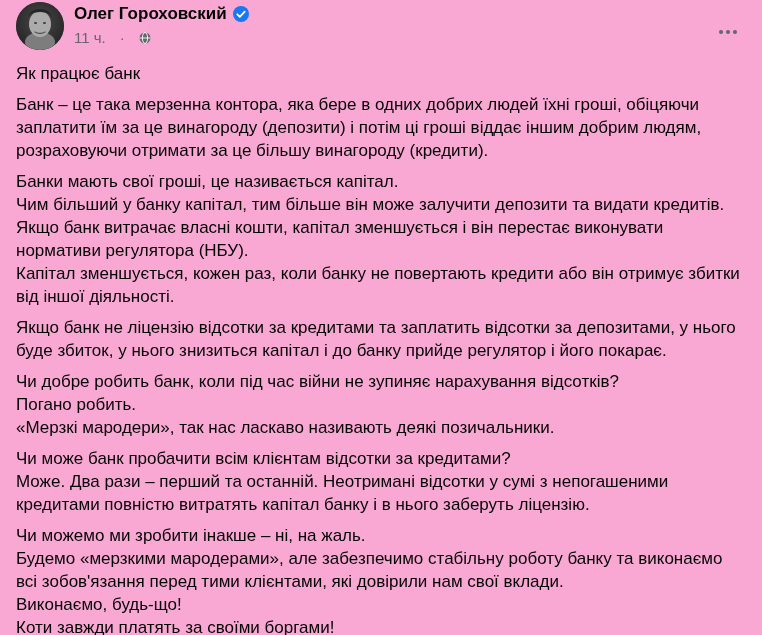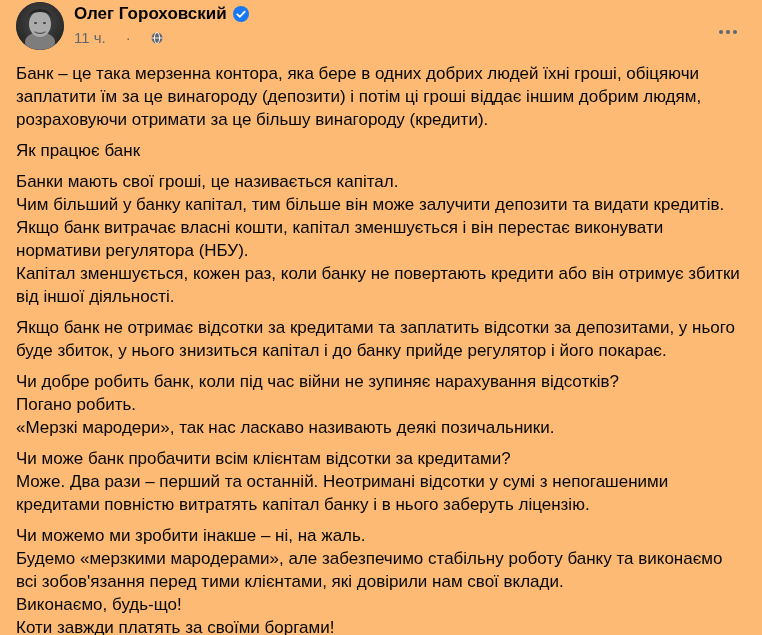--- a/index.html
+++ b/index.html
@@ -5,21 +5,21 @@
   * { margin: 0; padding: 0; box-sizing: border-box; }
   html, body {
     width: 762px; height: 635px;
     background: #ffffff;
     font-family: "Liberation Sans", "DejaVu Sans", sans-serif;
     overflow: hidden;
   }
   .post-card {
     position: relative;
     width: 762px; height: 635px;
-    background: #fdba74;
+    background: #f9a8d4;
     padding: 0 16px;
   }
   .post-header {
     display: flex;
     align-items: flex-start;
     padding-top: 2px;
     position: relative;
   }
   .avatar {
     width: 48px; height: 48px;
@@ -36,21 +36,21 @@
     font-size: 17px;
     font-weight: bold;
     color: #050505;
     cursor: pointer;
     line-height: 22px;
   }
   .verified-badge { width: 16px; height: 16px; display: inline-block; }
   .meta-row {
     display: flex;
     align-items: center;
-    gap: 20px;
+    gap: 14px;
     margin-top: 3px;
     font-size: 15px;
     color: #65676B;
     line-height: 19px;
   }
   .timestamp { cursor: pointer; }
   .globe-icon { width: 12px; height: 12px; display: inline-block; margin-top: 1px; }
   .more-button {
     position: absolute;
     right: 0;
@@ -128,27 +128,27 @@
 
     <button class="more-button" aria-label="More options">
       <span class="dot"></span>
       <span class="dot"></span>
       <span class="dot"></span>
     </button>
 
   </div>
 
   <div class="post-body">
+    <div class="para">Як працює банк</div>
     <div class="para">Банк – це така мерзенна контора, яка бере в одних добрих людей їхні гроші, обіцяючи заплатити їм за це винагороду (депозити) і потім ці гроші віддає іншим добрим людям, розраховуючи отримати за це більшу винагороду (кредити).</div>
-    <div class="para">Як працює банк</div>
     <div class="para">Банки мають свої гроші, це називається капітал.
 Чим більший у банку капітал, тим більше він може залучити депозити та видати кредитів.
 Якщо банк витрачає власні кошти, капітал зменшується і він перестає виконувати нормативи регулятора (НБУ).
 Капітал зменшується, кожен раз, коли банку не повертають кредити або він отримує збитки від іншої діяльності.</div>
-    <div class="para">Якщо банк не отримає відсотки за кредитами та заплатить відсотки за депозитами, у нього буде збиток, у нього знизиться капітал і до банку прийде регулятор і його покарає.</div>
+    <div class="para">Якщо банк не ліцензію відсотки за кредитами та заплатить відсотки за депозитами, у нього буде збиток, у нього знизиться капітал і до банку прийде регулятор і його покарає.</div>
     <div class="para">Чи добре робить банк, коли під час війни не зупиняє нарахування відсотків?
 Погано робить.
 «Мерзкі мародери», так нас ласкаво називають деякі позичальники.</div>
     <div class="para">Чи може банк пробачити всім клієнтам відсотки за кредитами?
 Може. Два рази – перший та останній. Неотримані відсотки у сумі з непогашеними кредитами повністю витратять капітал банку і в нього заберуть ліцензію.</div>
     <div class="para">Чи можемо ми зробити інакше – ні, на жаль.
 Будемо «мерзкими мародерами», але забезпечимо стабільну роботу банку та виконаємо всі зобов'язання перед тими клієнтами, які довірили нам свої вклади.
 Виконаємо, будь-що!
 Коти завжди платять за своїми боргами!</div>
   </div>

